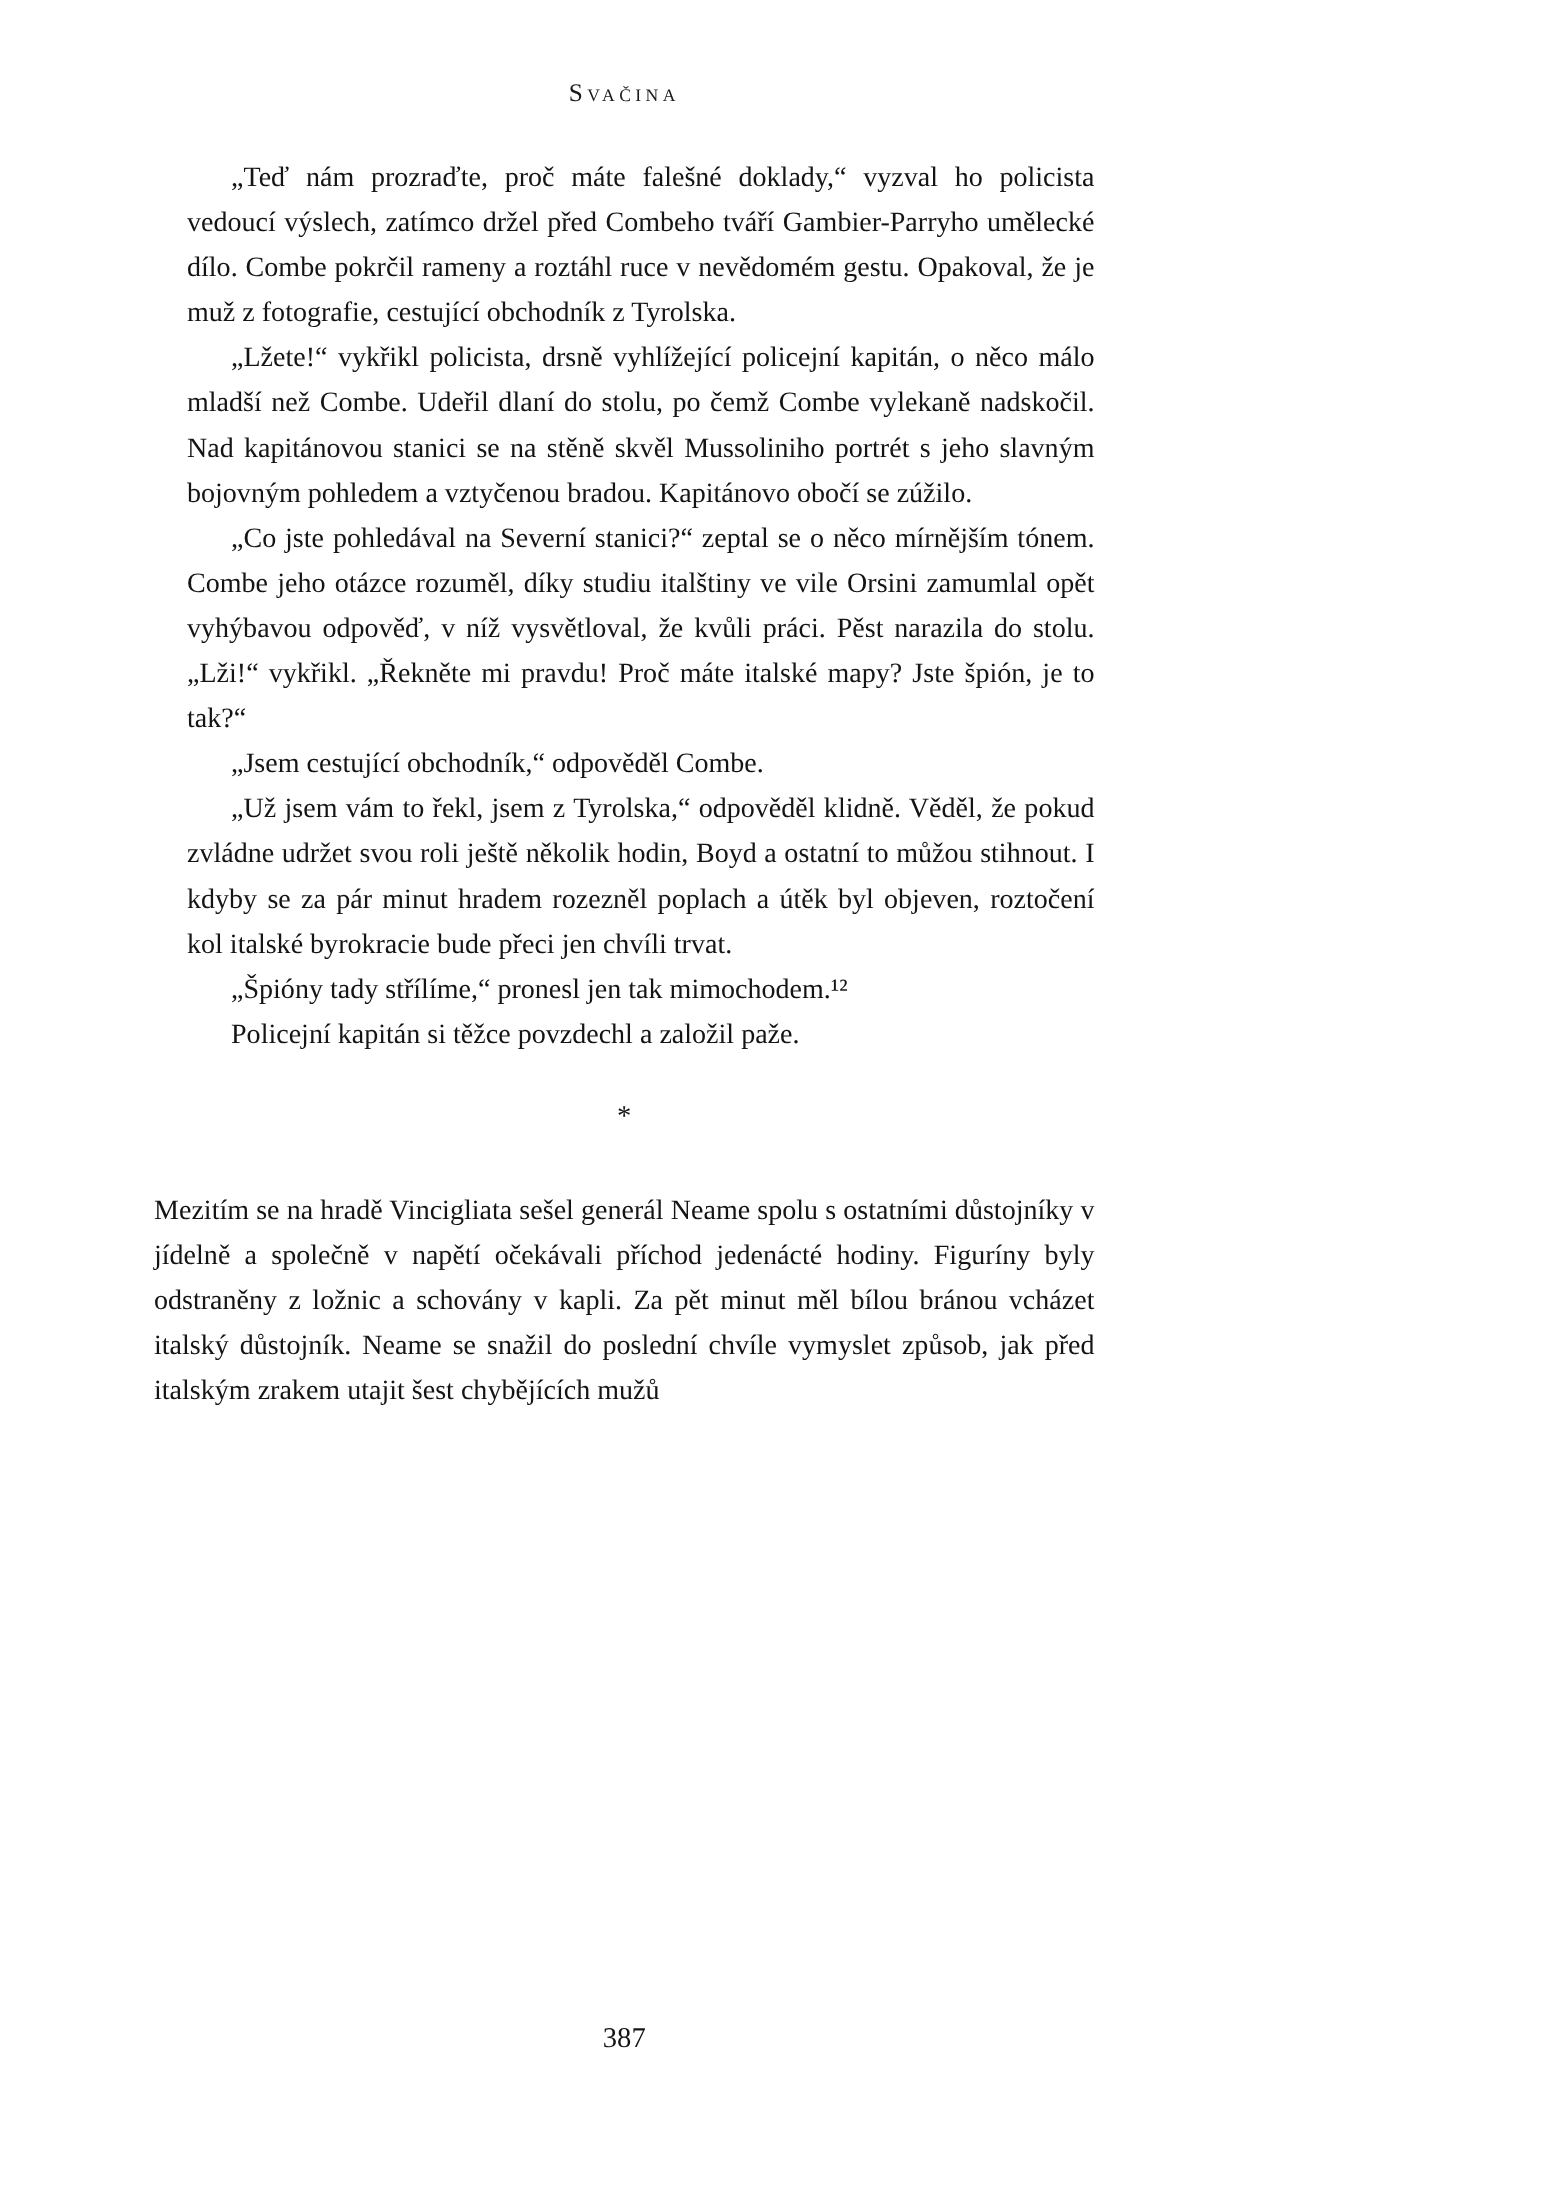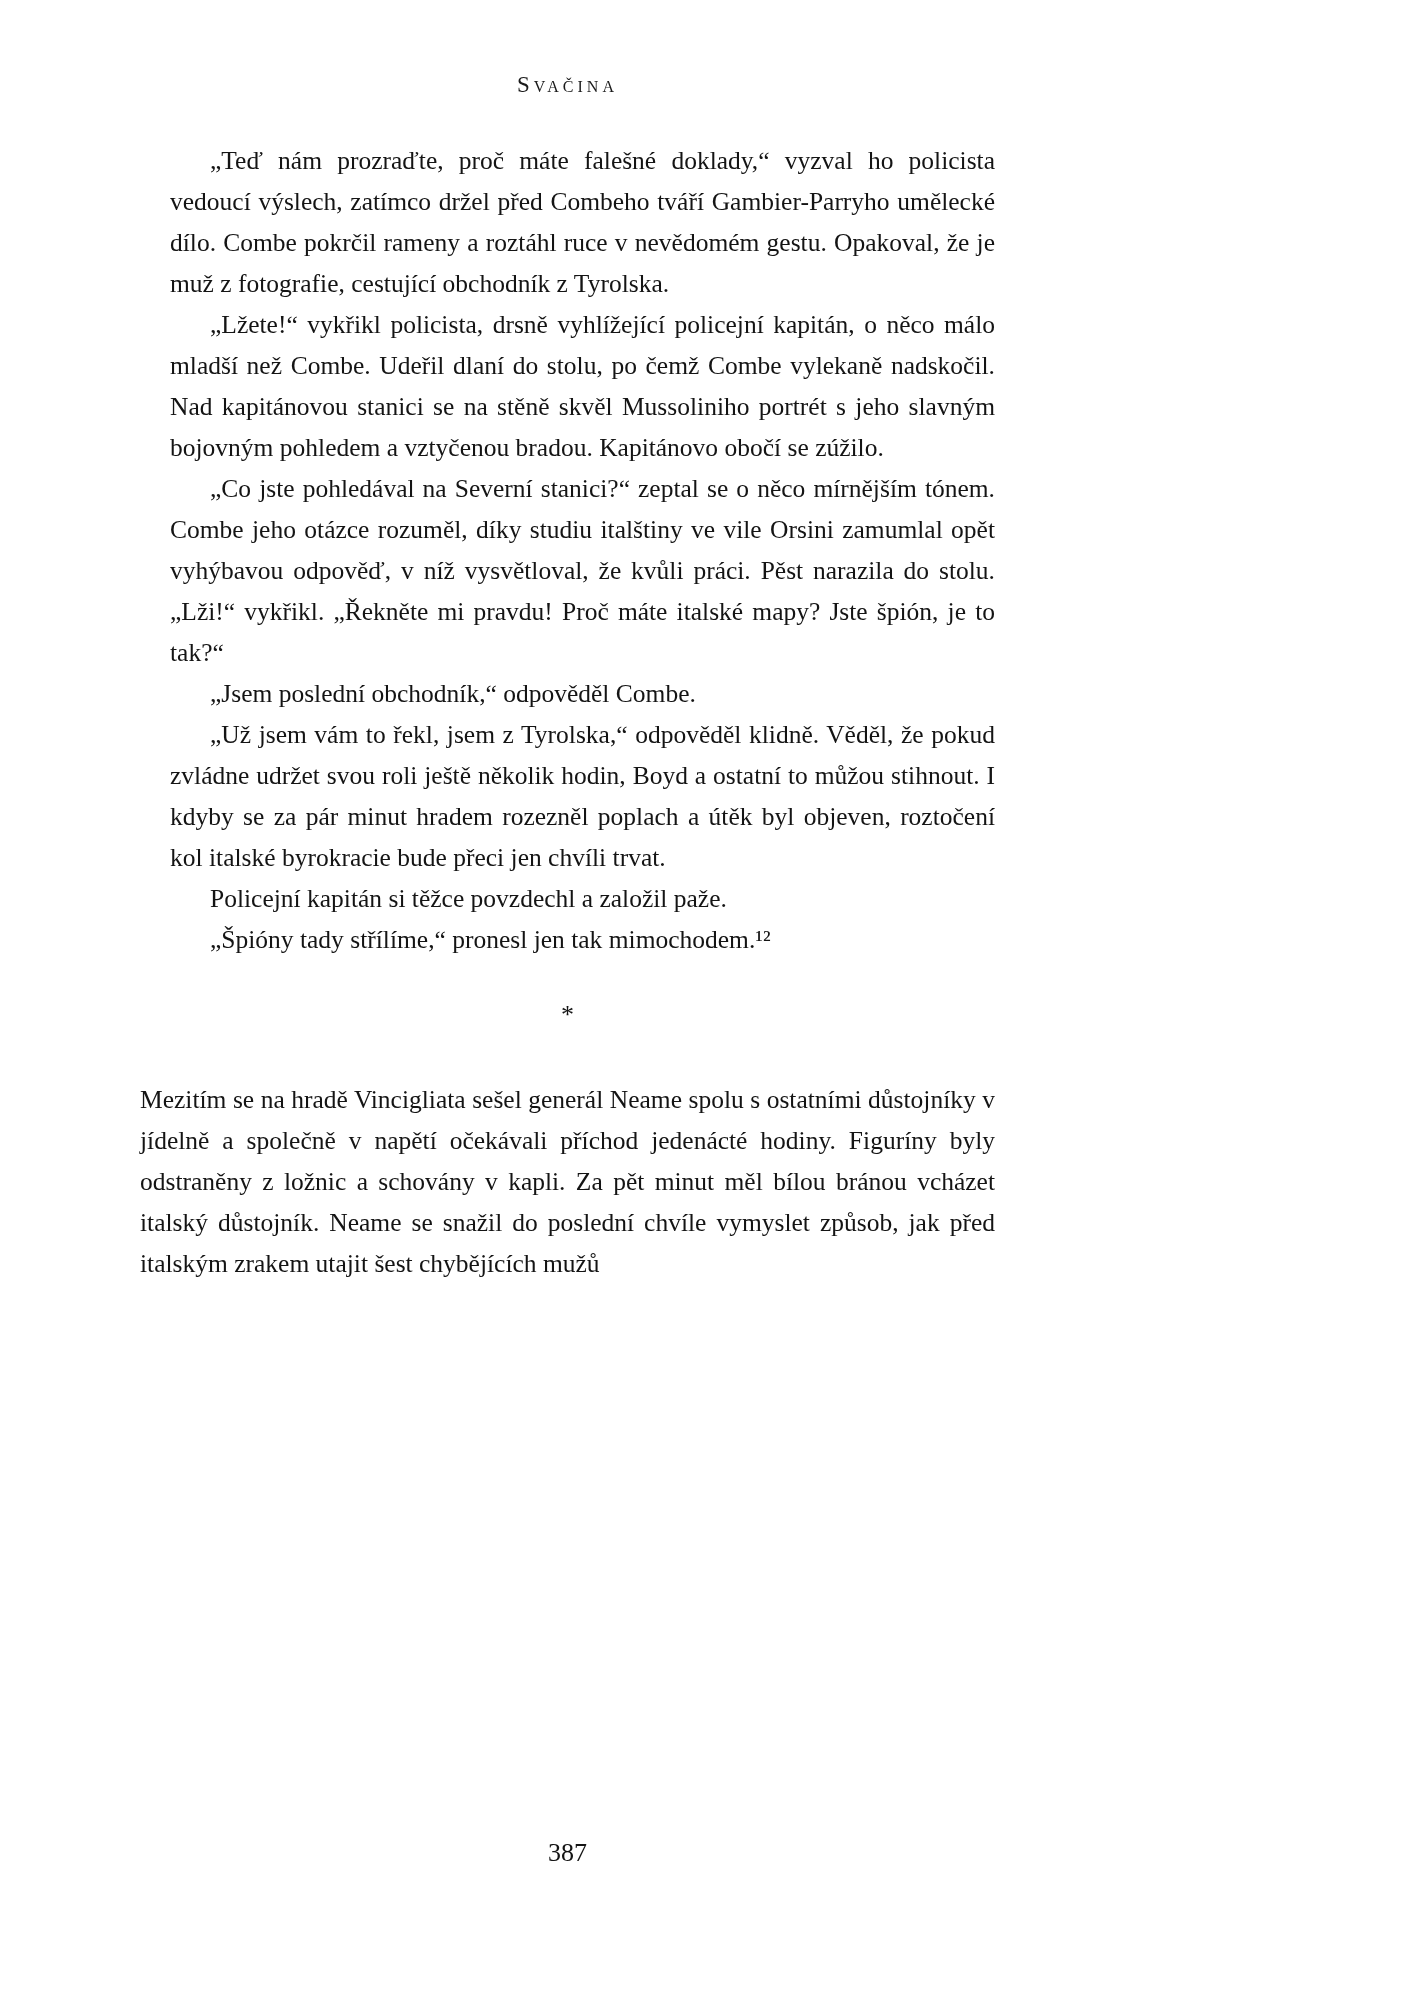--- a/index.html
+++ b/index.html
@@ -64,24 +64,24 @@
 <body>
 
 <div class="book-page">
 
   <div class="running-header">Svačina</div>
 
   <div class="text-block">
     <p class="indent">„Teď nám prozraďte, proč máte falešné doklady,“ vyzval ho policista vedoucí výslech, zatímco držel před Combeho tváří Gambier-Parryho umělecké dílo. Combe pokrčil rameny a roztáhl ruce v nevědomém gestu. Opakoval, že je muž z fotografie, cestující obchodník z Tyrolska.</p>
     <p class="indent">„Lžete!“ vykřikl policista, drsně vyhlížející policejní kapitán, o něco málo mladší než Combe. Udeřil dlaní do stolu, po čemž Combe vylekaně nadskočil. Nad kapitánovou stanici se na stěně skvěl Mussoliniho portrét s jeho slavným bojovným pohledem a vztyčenou bradou. Kapitánovo obočí se zúžilo.</p>
     <p class="indent">„Co jste pohledával na Severní stanici?“ zeptal se o něco mírnějším tónem. Combe jeho otázce rozuměl, díky studiu italštiny ve vile Orsini zamumlal opět vyhýbavou odpověď, v níž vysvětloval, že kvůli práci. Pěst narazila do stolu. „Lži!“ vykřikl. „Řekněte mi pravdu! Proč máte italské mapy? Jste špión, je to tak?“</p>
-    <p class="indent">„Jsem poslední obchodník,“ odpověděl Combe.</p>
+    <p class="indent">„Jsem cestující obchodník,“ odpověděl Combe.</p>
     <p class="indent">„Už jsem vám to řekl, jsem z Tyrolska,“ odpověděl klidně. Věděl, že pokud zvládne udržet svou roli ještě několik hodin, Boyd a ostatní to můžou stihnout. I kdyby se za pár minut hradem rozezněl poplach a útěk byl objeven, roztočení kol italské byrokracie bude přeci jen chvíli trvat.</p>
+    <p class="indent">„Špióny tady střílíme,“ pronesl jen tak mimochodem.¹²</p>
     <p class="indent">Policejní kapitán si těžce povzdechl a založil paže.</p>
-    <p class="indent">„Špióny tady střílíme,“ pronesl jen tak mimochodem.¹²</p>
 
     <div class="separator">*</div>
 
     <p>Mezitím se na hradě Vincigliata sešel generál Neame spolu s ostatními důstojníky v jídelně a společně v napětí očekávali příchod jedenácté hodiny. Figuríny byly odstraněny z ložnic a schovány v kapli. Za pět minut měl bílou bránou vcházet italský důstojník. Neame se snažil do poslední chvíle vymyslet způsob, jak před italským zrakem utajit šest chybějících mužů</p>
   </div>
 
   <div class="page-number">387</div>
 
 </div>
 

